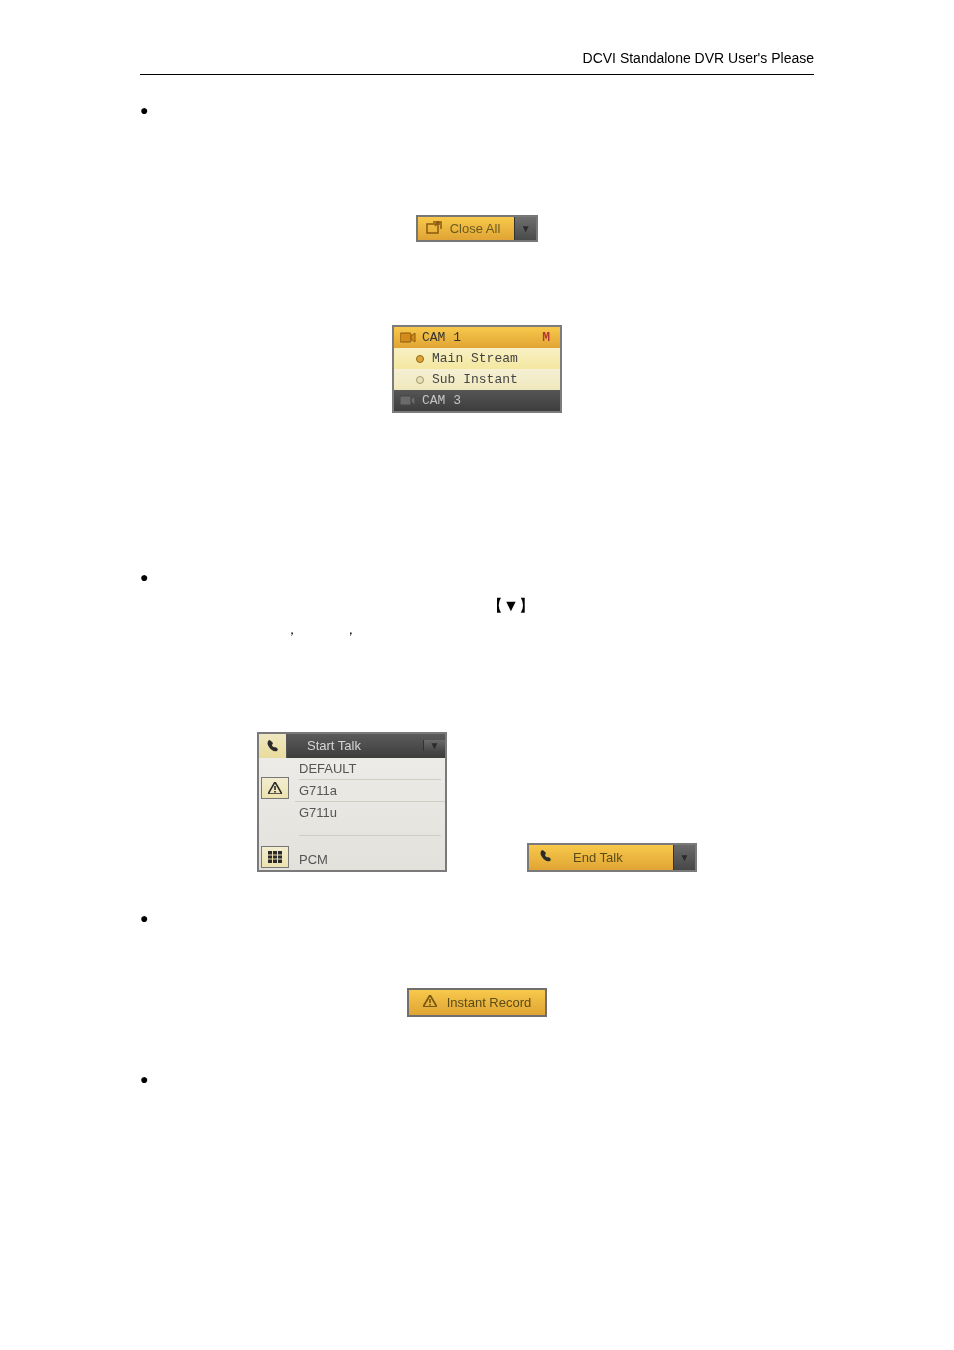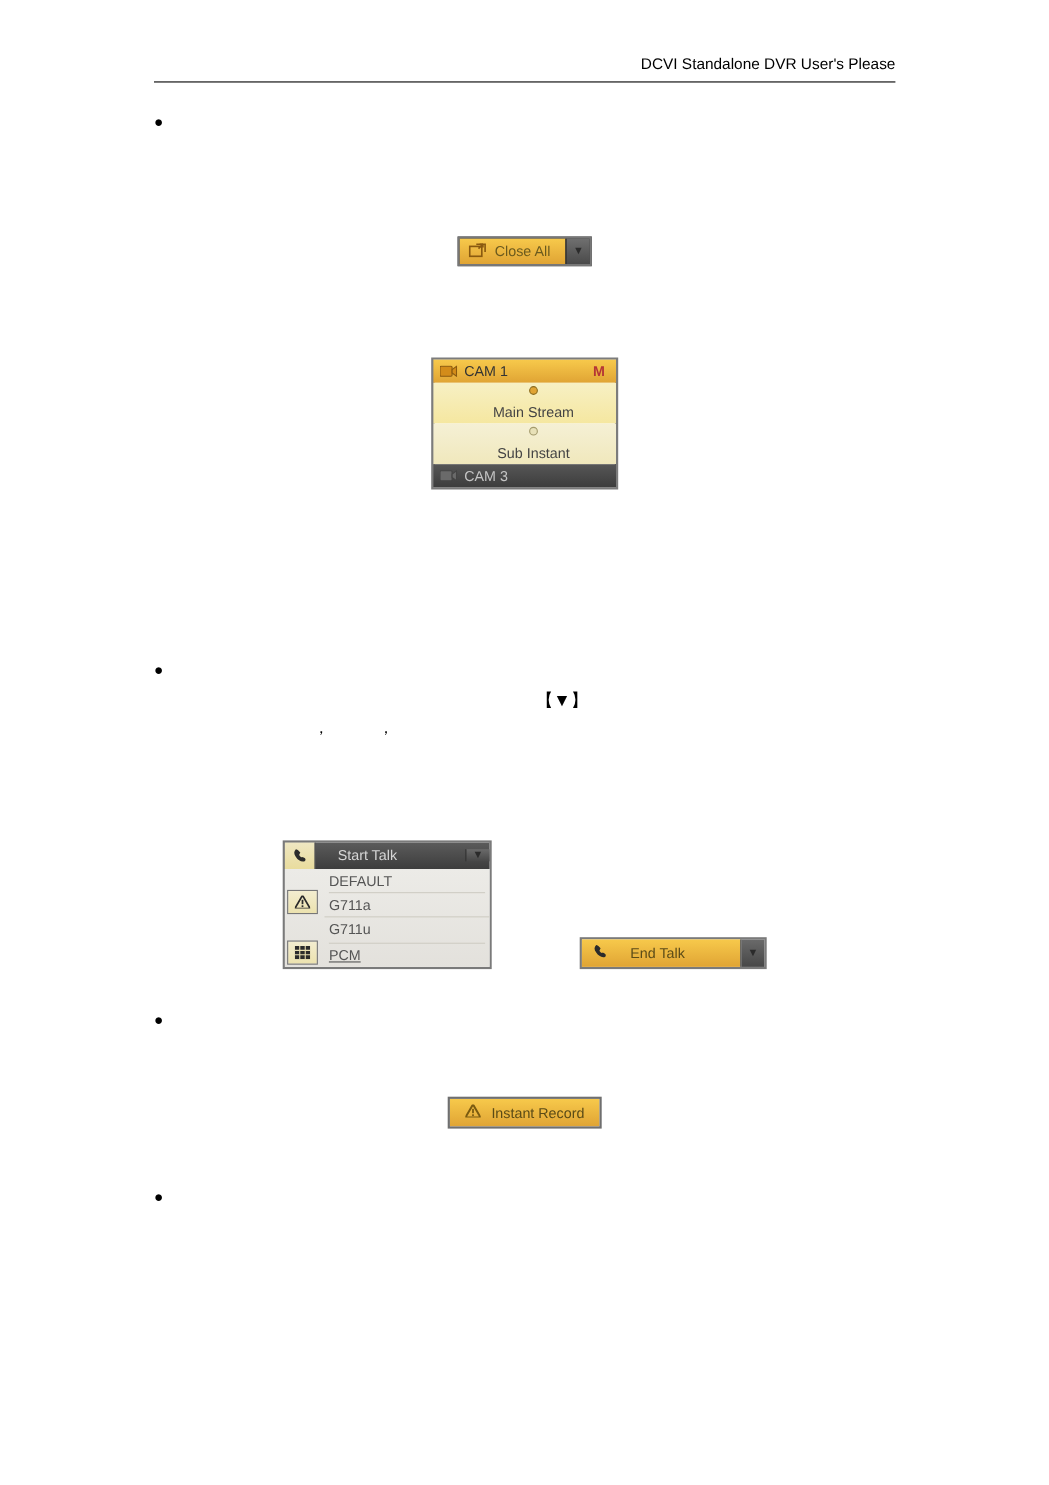--- a/index.html
+++ b/index.html
@@ -96,20 +96,21 @@
     font-size: 10px;
   }
 
   
   .camlist {
     display: inline-block;
     border: 2px solid #7c7c7c;
     width: 170px;
     text-align: left;
     box-shadow: 0 0 0 1px #3a3a3a inset;
+    font-family: Liberation Mono, monospace;
   }
   .cam-row {
     display: flex;
     align-items: center;
     padding: 3px 6px;
     font-size: 13px;
     gap: 6px;
   }
   .cam-row.sel {
     background: linear-gradient(#f7c94b, #e0a434);
@@ -117,21 +118,20 @@
     justify-content: space-between;
   }
   .cam-row.sel .left {
     display: flex; align-items: center; gap:6px;
   }
   .cam-row.item {
     background: linear-gradient(#f7f0c4, #f5e7a0);
     color: #444;
     padding-left: 22px;
     gap: 8px;
-    flex-direction: column;
   }
   .cam-row.item.sub {
     background: linear-gradient(#f5f0d5, #f0e8bc);
   }
   .cam-row.dim {
     background: linear-gradient(#565656, #3d3d3d);
     color: #c5c5c5;
   }
   .radio-dot {
     width: 8px; height: 8px; border-radius: 50%;
@@ -363,21 +363,21 @@
             <svg width="14" height="12" viewBox="0 0 14 12">
               <rect x="0" y="0" width="14" height="12" fill="#2b2b2b"></rect>
               <line x1="0" y1="4" x2="14" y2="4" stroke="#e9dfb0"></line>
               <line x1="0" y1="8" x2="14" y2="8" stroke="#e9dfb0"></line>
               <line x1="4.5" y1="0" x2="4.5" y2="12" stroke="#e9dfb0"></line>
               <line x1="9.5" y1="0" x2="9.5" y2="12" stroke="#e9dfb0"></line>
             </svg>
           </div>
           <div class="textcol">
             <div>G711u</div>
-            <div style="border-top:1px solid #cfccc4; padding-top:3px; margin-top:5px;text-decoration:underline;">PCM</div>
+            <div style="border-top:1px solid #cfccc4; padding-top:16px; margin-top:15px;">PCM</div>
           </div>
         </div>
       </div>
     </div>
 
     <div class="endtalk">
       <div class="endtalk-main">
         <span>
           <svg width="14" height="14" viewBox="0 0 14 14">
               <path d="M3 1 C1 3 1 5 3 8 C5 11 8 13 11 12 C12 11 12 10 11 9 L9 8 C8 9 6 7 6 6 L7 4 L5 2 C4 1 3 1 3 1 Z" fill="#2b2b2b"></path>

